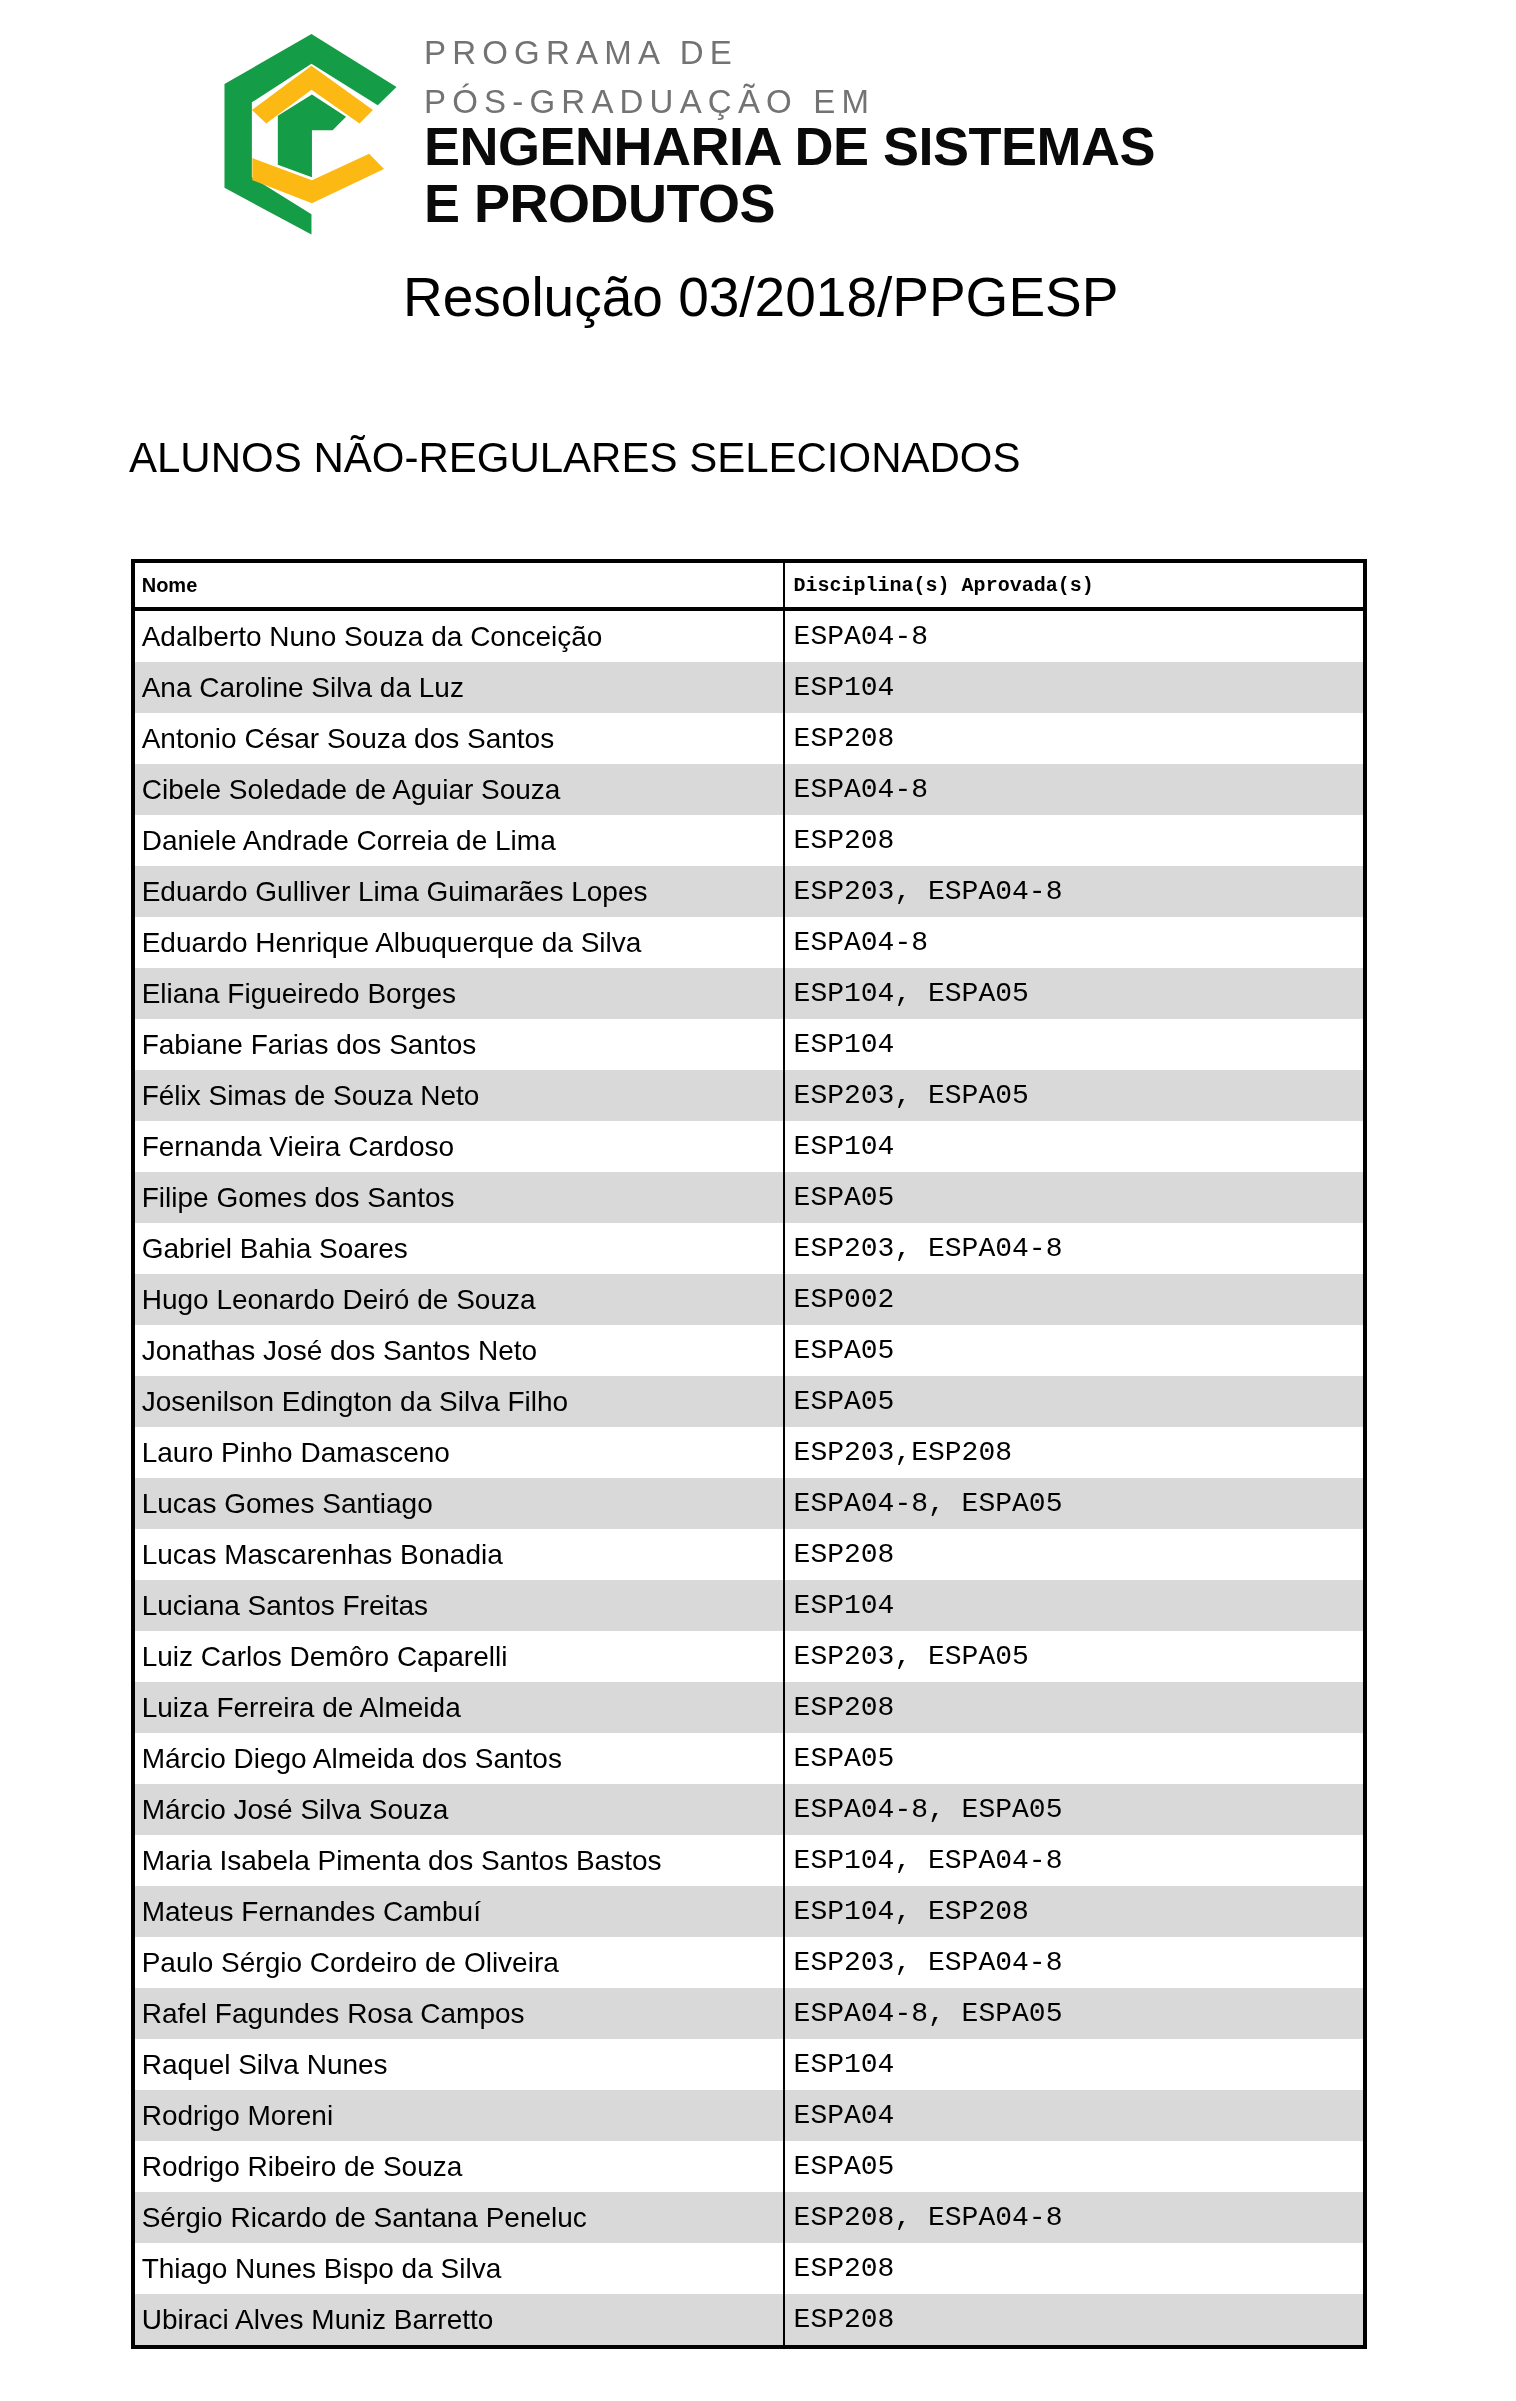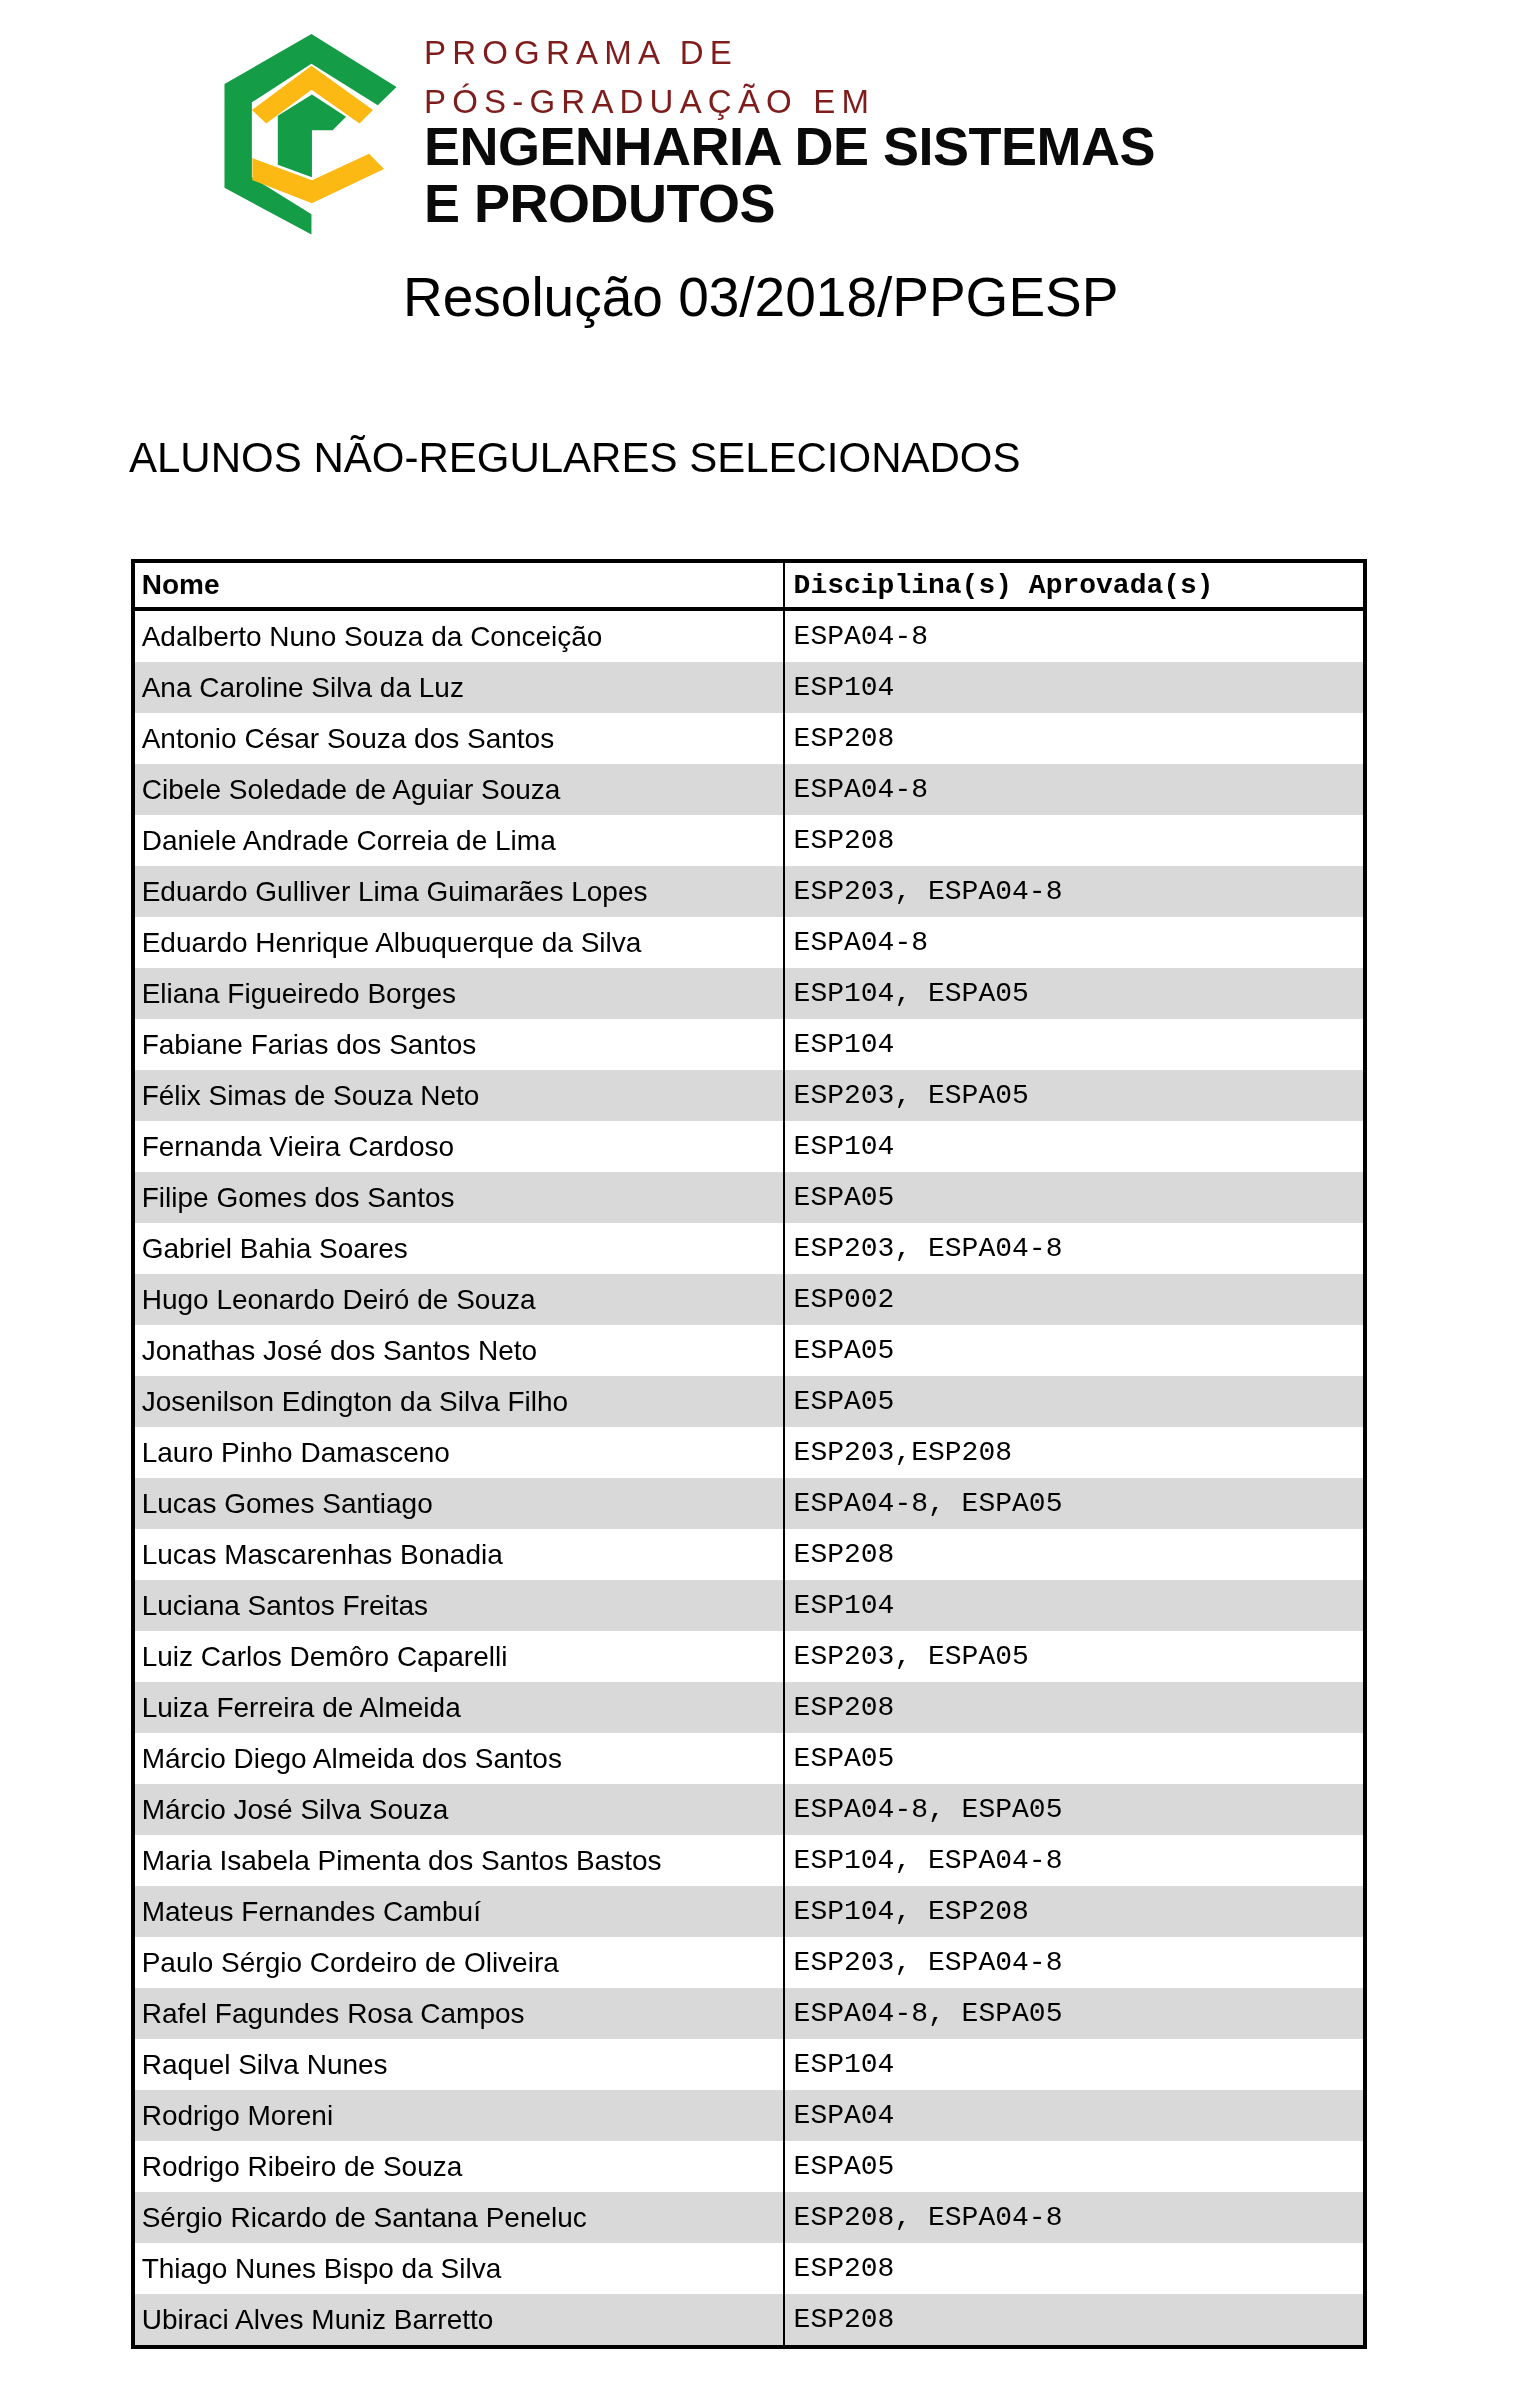--- a/index.html
+++ b/index.html
@@ -26,21 +26,21 @@
     position:absolute;
     left:424px;
     top:28px;
     white-space:nowrap;
   }
   .logo-light-line{
     font-size:33px;
     line-height:49px;
     letter-spacing:6.2px;
     font-weight:400;
-    color:#7f1d1d;
+    color:#737373;
   }
   .logo-bold-line{
     font-size:54px;
     line-height:57px;
     letter-spacing:-0.5px;
     font-weight:700;
     color:#0a0a0a;
   }
   .logo-bold-block{margin-top:-7.7px;}
   
@@ -72,21 +72,21 @@
   }
   table.students{
     width:100%;
     border-collapse:collapse;
     table-layout:fixed;
     border:4.3px solid #000;
   }
   table.students col.c1{width:651px;}
   table.students th{
     height:44px;
-    font-size:28px;
+    font-size:20px;
     font-weight:700;
     text-align:left;
     vertical-align:middle;
     border-bottom:4.3px solid #000;
     padding:0 9.6px 0 6.7px;
     background:#ffffff;
   }
   table.students td{
     height:51px;
     font-size:28px;

